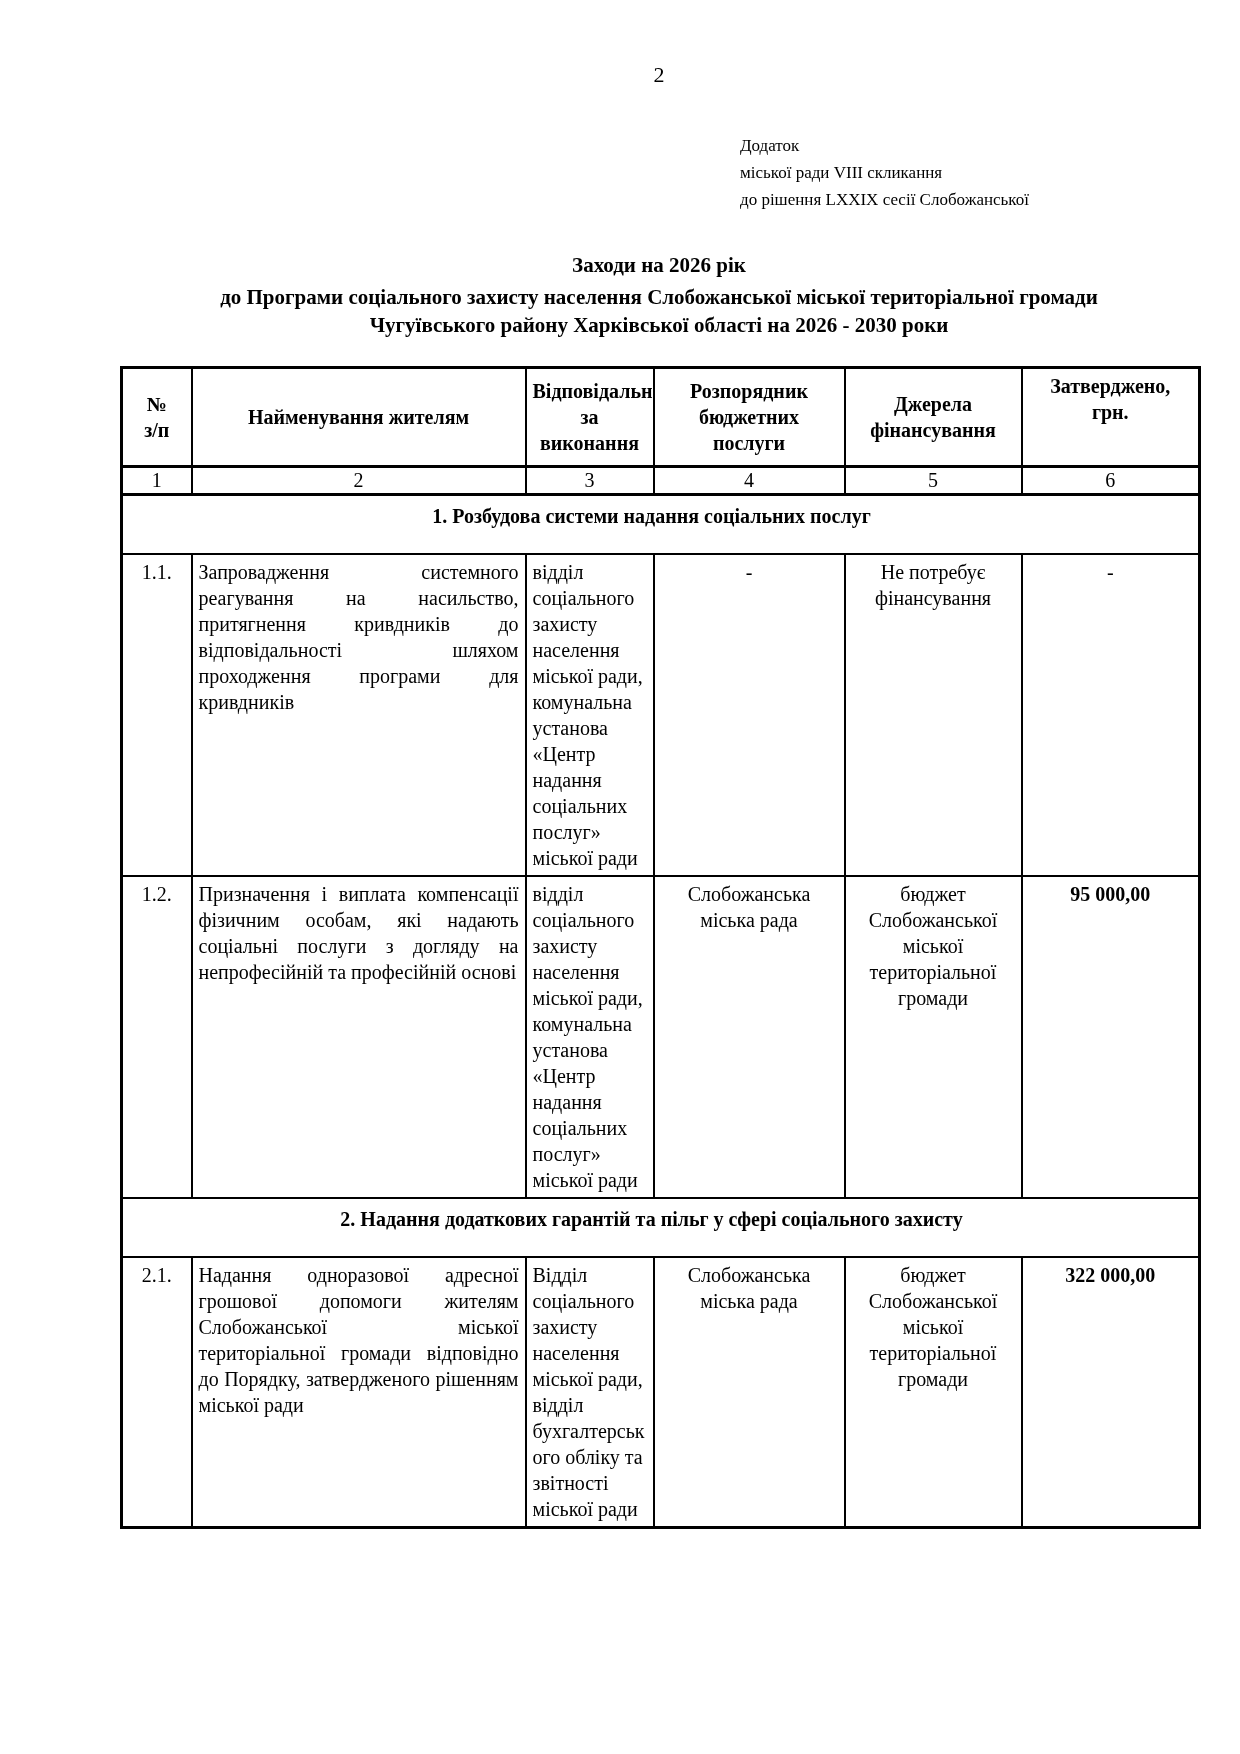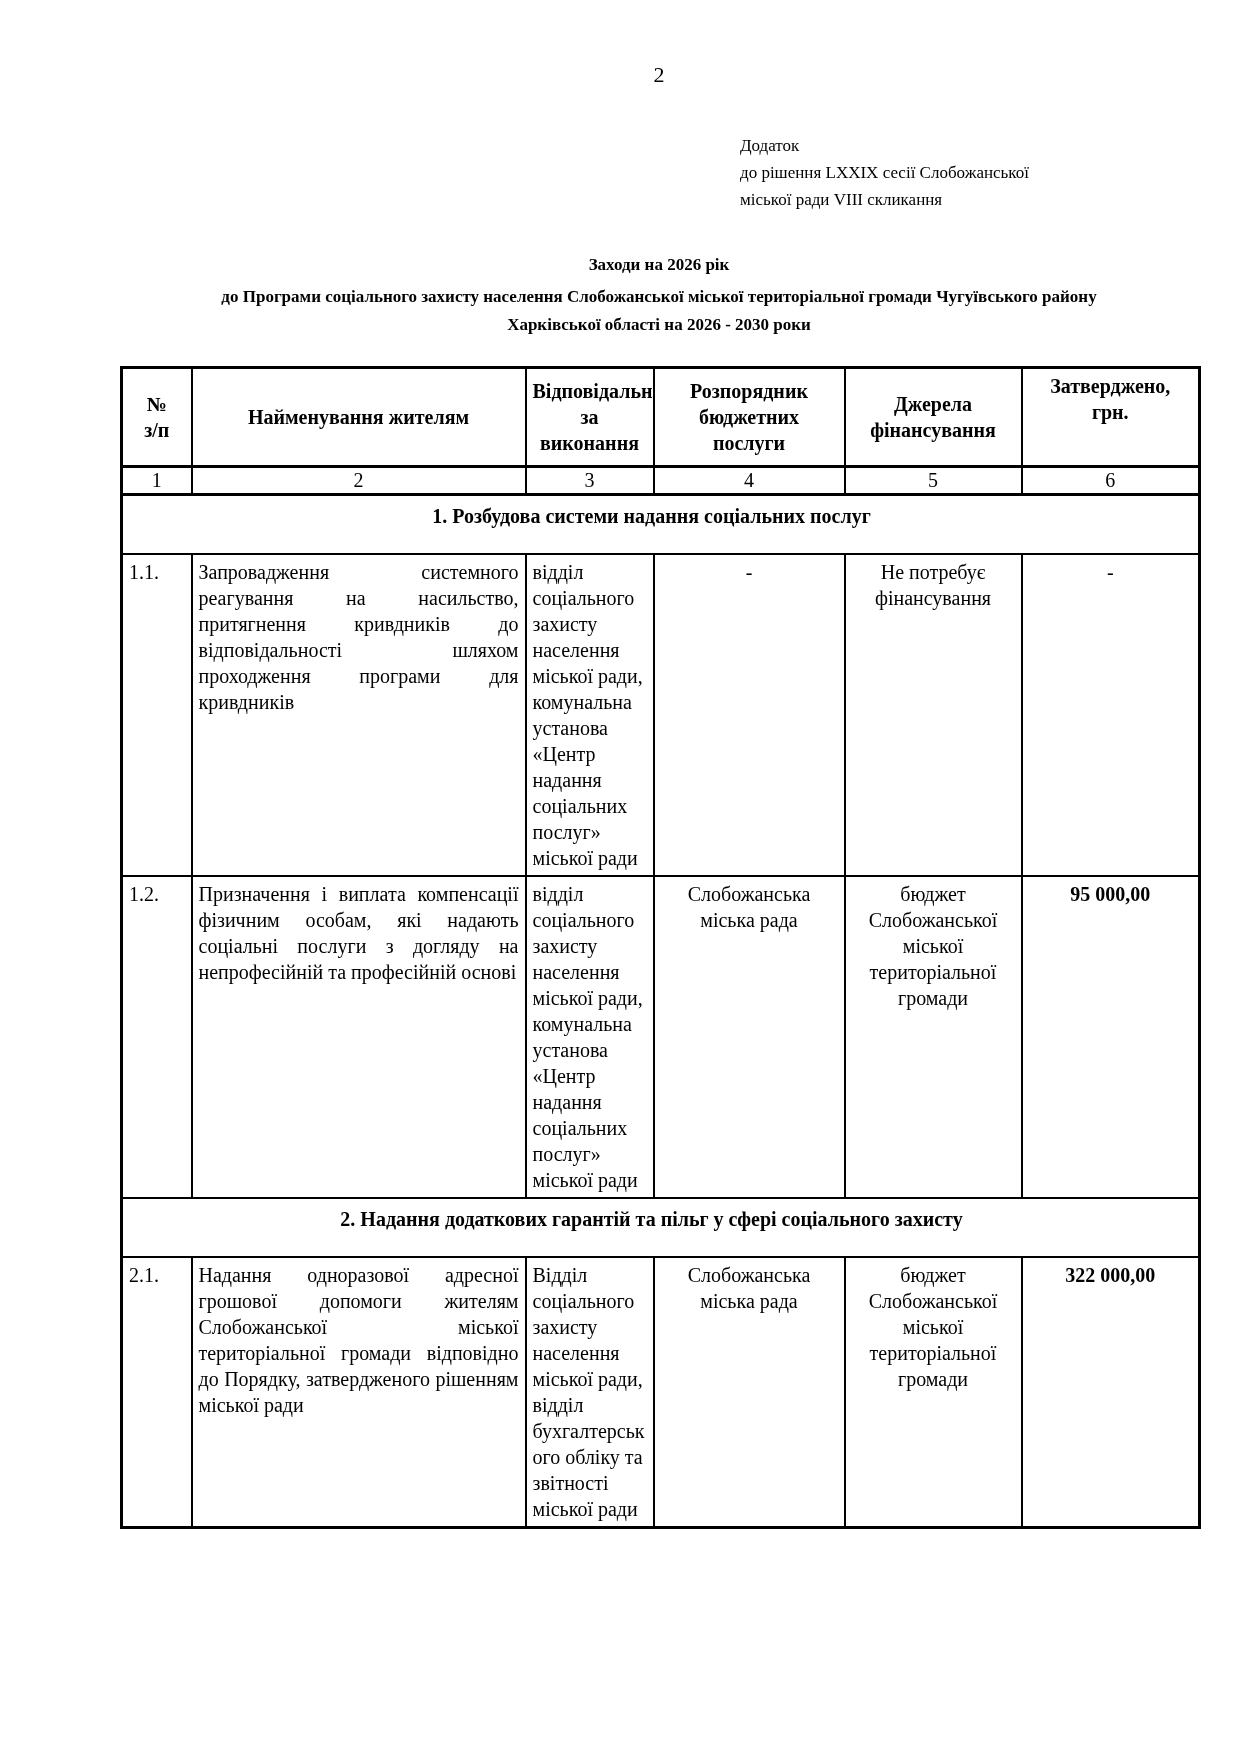--- a/index.html
+++ b/index.html
@@ -27,21 +27,21 @@
   .appendix {
     margin-top: 44px;
     margin-left: 620px;
     font-size: 17px;
     line-height: 27px;
   }
   .doc-title {
     margin-top: 38px;
     text-align: center;
     font-weight: bold;
-    font-size: 17px;
+    font-size: 21px;
     line-height: 28px;
   }
   .doc-title .t1 { margin-bottom: 4px; }
   .doc-title .t2 {
     max-width: 965px;
     margin: 0 auto;
   }
   table.measures {
     margin-top: 27px;
     border-collapse: collapse;
@@ -74,37 +74,37 @@
     padding: 0;
     height: 25px;
     line-height: 25px;
     border-bottom: 3px solid #000;
   }
   tr.section-row td {
     font-weight: bold;
     text-align: center;
     padding: 7px 24px 24px 6px;
   }
-  td.c1 { text-align: left; padding-left: 3px; padding-right: 3px; }
+  td.c1 { text-align: center; padding-left: 3px; padding-right: 3px; }
   td.c2 { text-align: justify; padding-left: 8px; padding-right: 8px; }
   td.c3 { text-align: left; padding-left: 3px; padding-right: 3px; overflow-wrap: break-word; word-wrap: break-word; }
   td.c4, td.c5, td.c6 { text-align: center; }
   td.c6.amount { font-weight: bold; }
 </style>
 </head>
 <body>
 
 <div class="content">
 
   <div class="page-number">2</div>
 
   <div class="appendix">
     <div>Додаток</div>
+    <div>міської ради VIII скликання</div>
     <div>до рішення LXXIX сесії Слобожанської</div>
-    <div>міської ради VIII скликання</div>
   </div>
 
   <div class="doc-title">
     <div class="t1">Заходи на 2026 рік</div>
     <div class="t2">до Програми соціального захисту населення Слобожанської міської територіальної громади Чугуївського району Харківської області на 2026 - 2030 роки</div>
   </div>
 
   <table class="measures">
     <colgroup>
       <col style="width:70px">

